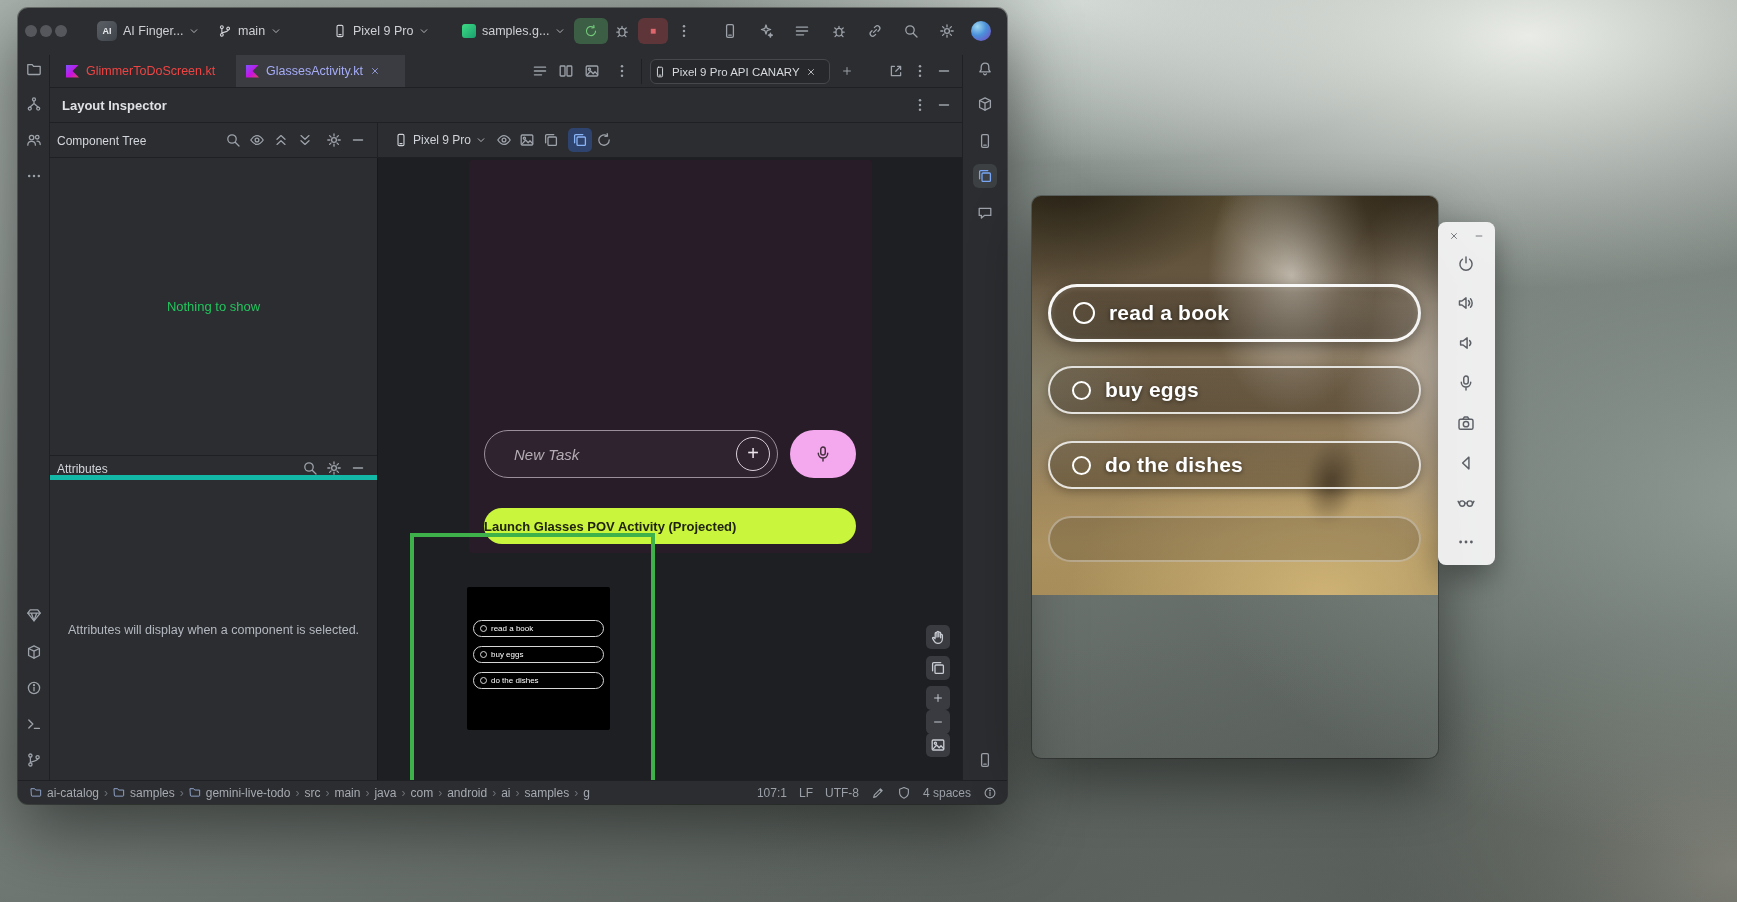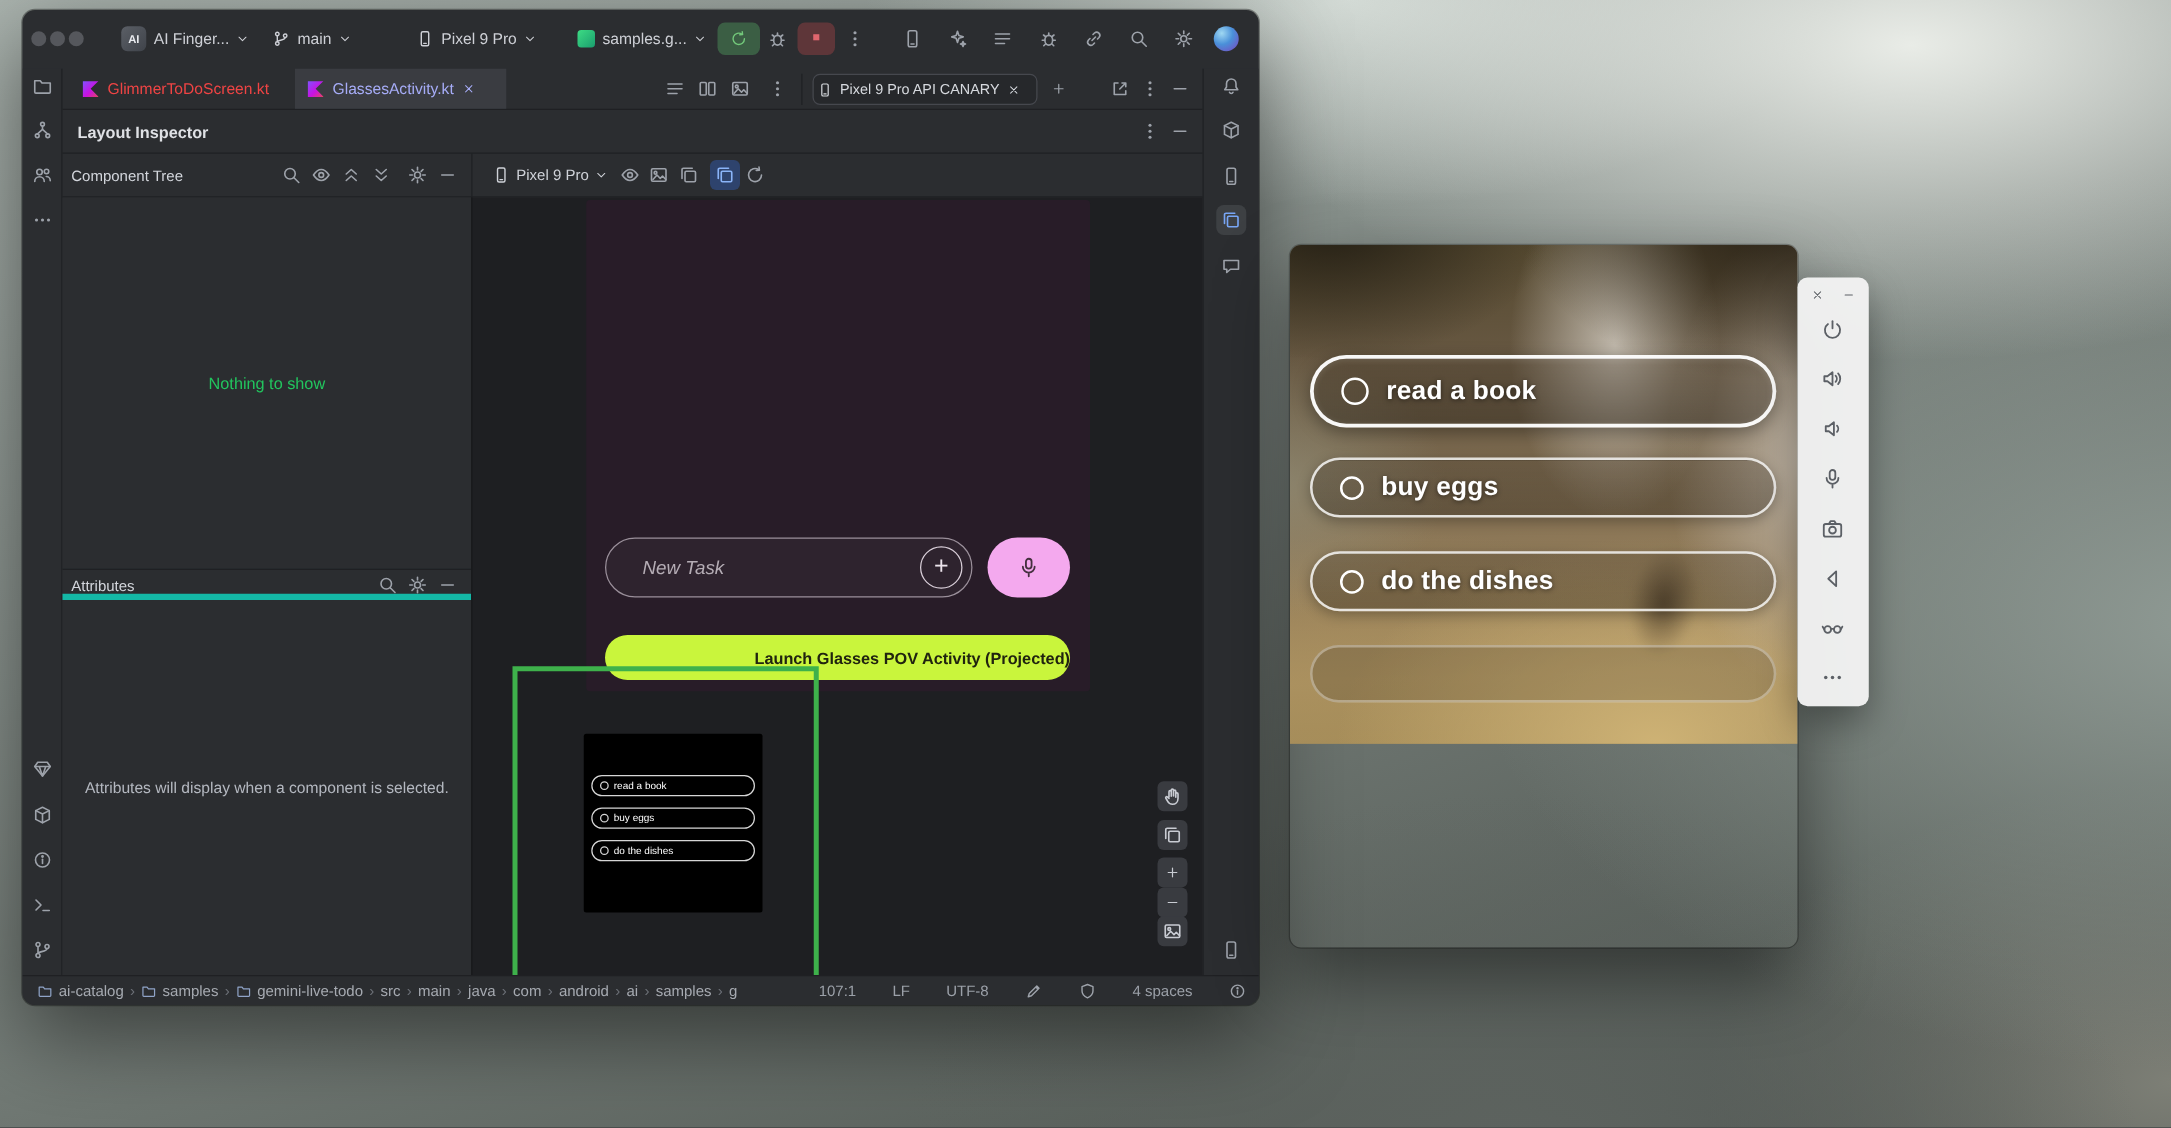--- a/index.html
+++ b/index.html
@@ -70,35 +70,35 @@
   .screen1{position:absolute;left:91px;top:2px;width:403px;height:393px;background:#281c28;border-radius:3px;overflow:hidden}
   .inputpill{position:absolute;left:15px;top:270px;width:294px;height:48px;border:1.2px solid #9a8f9a;border-radius:24px;
              background:rgba(255,255,255,.03);display:flex;align-items:center;padding-left:29px}
   .newtask{font-size:15px;font-style:italic;color:#b5adb5}
   .pluscirc{position:absolute;right:7px;top:6px;width:34px;height:34px;border:1.5px solid rgba(235,225,235,.9);border-radius:50%;
             display:flex;align-items:center;justify-content:center}
   .pluscirc .g{font-size:20px;color:#ece4ec;margin-top:-2px}
   .micpill{position:absolute;left:321px;top:270px;width:66px;height:48px;border-radius:24px;background:#f4a9ee;
            display:flex;align-items:center;justify-content:center;color:#45303f}
   .launch{position:absolute;left:15px;top:348px;width:372px;height:36px;border-radius:18px;background:#c9f53c;
-          display:flex;align-items:center;justify-content:flex-end;font-size:13px;font-weight:700;color:#20230f}
+          display:flex;align-items:center;justify-content:flex-start;font-size:13px;font-weight:700;color:#20230f}
   .screen2{position:absolute;left:89px;top:429px;width:143px;height:143px;background:#000;border-radius:2px;padding-top:33px;overflow:hidden}
   .spill{height:17px;margin:0 6px 9px;border:1px solid #d6d6d6;border-radius:9px;display:flex;align-items:center;gap:4px;padding-left:6px;color:#fff}
   .scirc{width:7px;height:7px;border:1px solid #d6d6d6;border-radius:50%;flex:0 0 auto}
   .stxt{font-size:8px;line-height:1}
   .greenrect{position:absolute;left:32px;top:375px;width:245px;height:254px;border:4px solid #3eb14b;z-index:5;pointer-events:none}
   .fbtn{position:absolute;left:548px;width:24px;height:24px;border-radius:5px;background:#393b40;color:#c9ccd3;
         display:flex;align-items:center;justify-content:center}
 
   .statusbar{position:absolute;left:0;right:0;top:772px;height:24px;background:#2b2d30;border-top:1px solid #1f2023;
              display:flex;align-items:center;justify-content:space-between;padding:0 10px 0 12px}
-  .crumbs{display:flex;align-items:center;gap:5px;font-size:12px;color:#a6aab1;white-space:nowrap}
+  .crumbs{display:flex;align-items:flex-start;gap:5px;font-size:12px;color:#a6aab1;white-space:nowrap}
   .crumbs .sep{color:#6b6f76}
   .crumbs .mico{color:#90a4c8;display:flex}
-  .statusright{display:flex;align-items:center;gap:29px;font-size:12px;color:#9ba0a8}
+  .statusright{display:flex;align-items:center;gap:12px;font-size:12px;color:#9ba0a8}
   .statusright .sic{display:flex;color:#9da2aa}
 
   .lstrip{position:absolute;left:0;top:47px;width:32px;bottom:24px;background:#2b2d30;border-right:1px solid #1f2023}
   .rstrip{position:absolute;right:0;top:47px;width:45px;bottom:24px;background:#2b2d30;border-left:1px solid #1f2023}
   .stripic{position:absolute;width:24px;height:24px;border-radius:6px;display:flex;align-items:center;justify-content:center;color:#9da2aa}
   .stripic.active{background:#3d4043;color:#78a6f5}
 
   
   .emu{position:absolute;left:1032px;top:196px;width:406px;height:562px;border-radius:9px;overflow:hidden;
        box-shadow:0 24px 60px rgba(0,0,0,.45),0 0 0 1px rgba(0,0,0,.25)}

